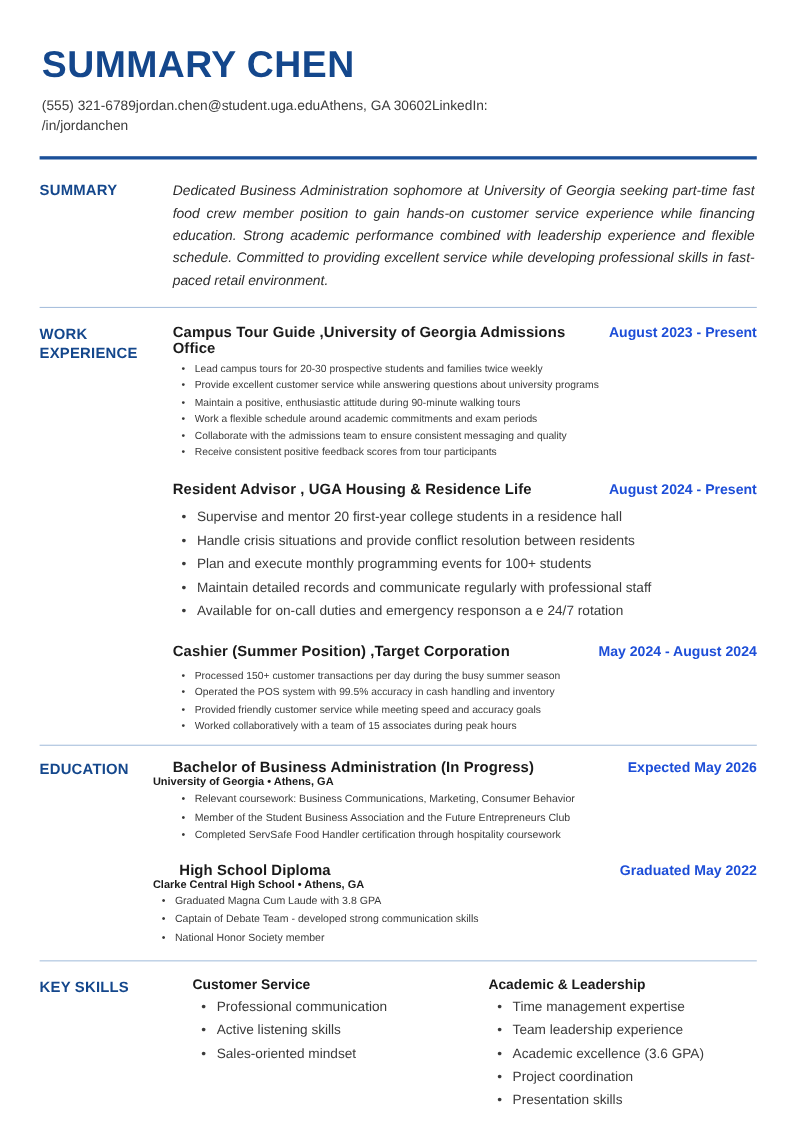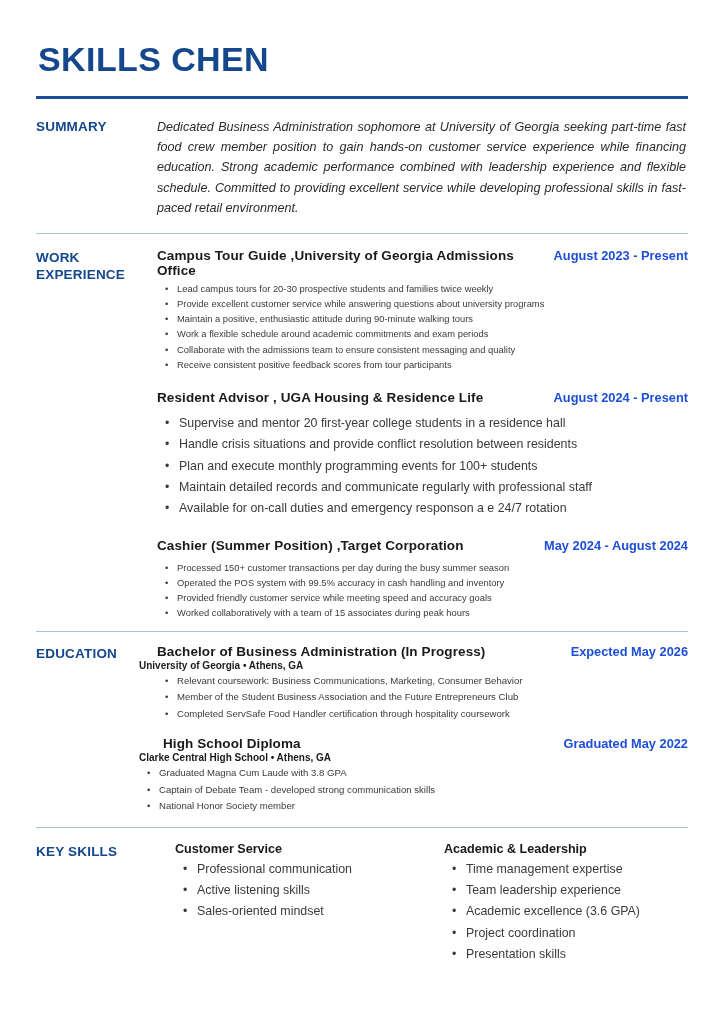--- a/index.html
+++ b/index.html
@@ -181,21 +181,22 @@
     left: -14px;
     top: 0;
   }
 </style>
 </head>
 <body>
 
 <div class="page">
 
   <div>
-    <div class="name">SKILLS CHEN</div>
+    <div class="name">SUMMARY CHEN</div>
+    <div class="contact">(555) 321-6789jordan.chen@student.uga.eduAthens, GA 30602LinkedIn: /in/jordanchen</div>
   </div>
 
   <hr class="rule-thick">
 
   <div class="section summary-sec">
     <div class="sec-label">SUMMARY</div>
     <div class="sec-body">
       <div class="summary-text">Dedicated Business Administration sophomore at University of Georgia seeking part-time fast food crew member position to gain hands-on customer service experience while financing education. Strong academic performance combined with leadership experience and flexible schedule. Committed to providing excellent service while developing professional skills in fast-paced retail environment.</div>
     </div>
   </div>

